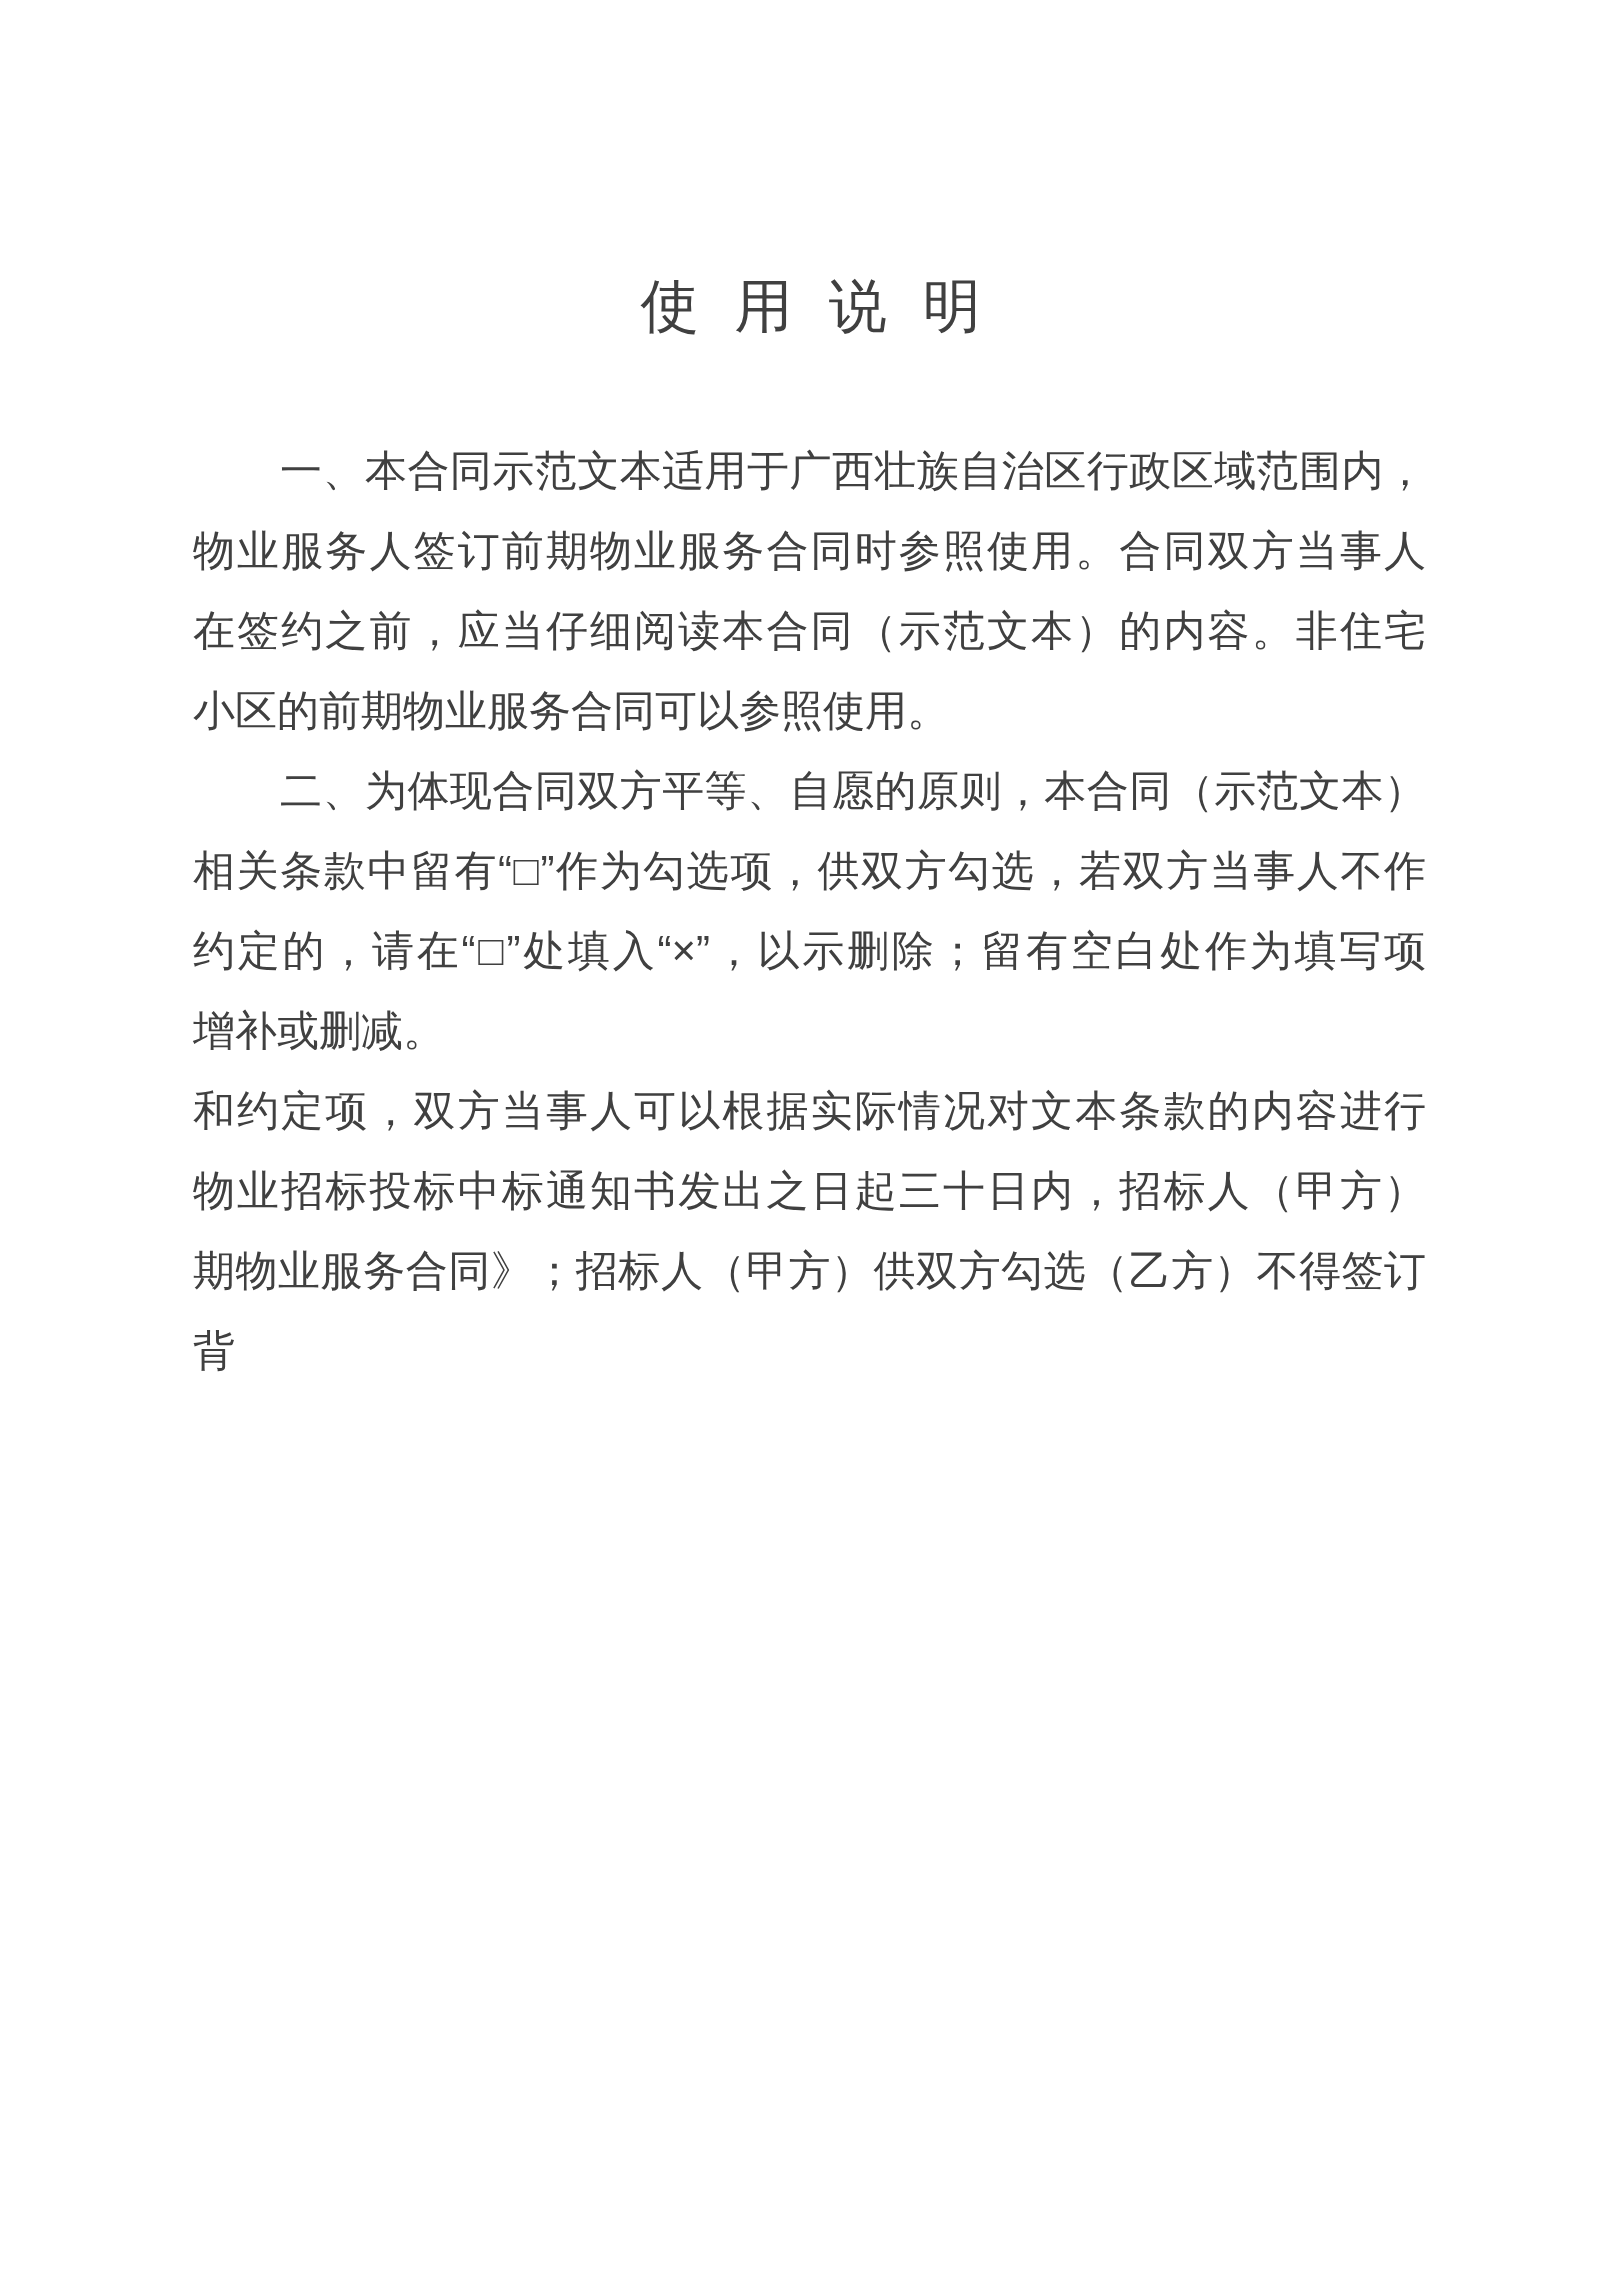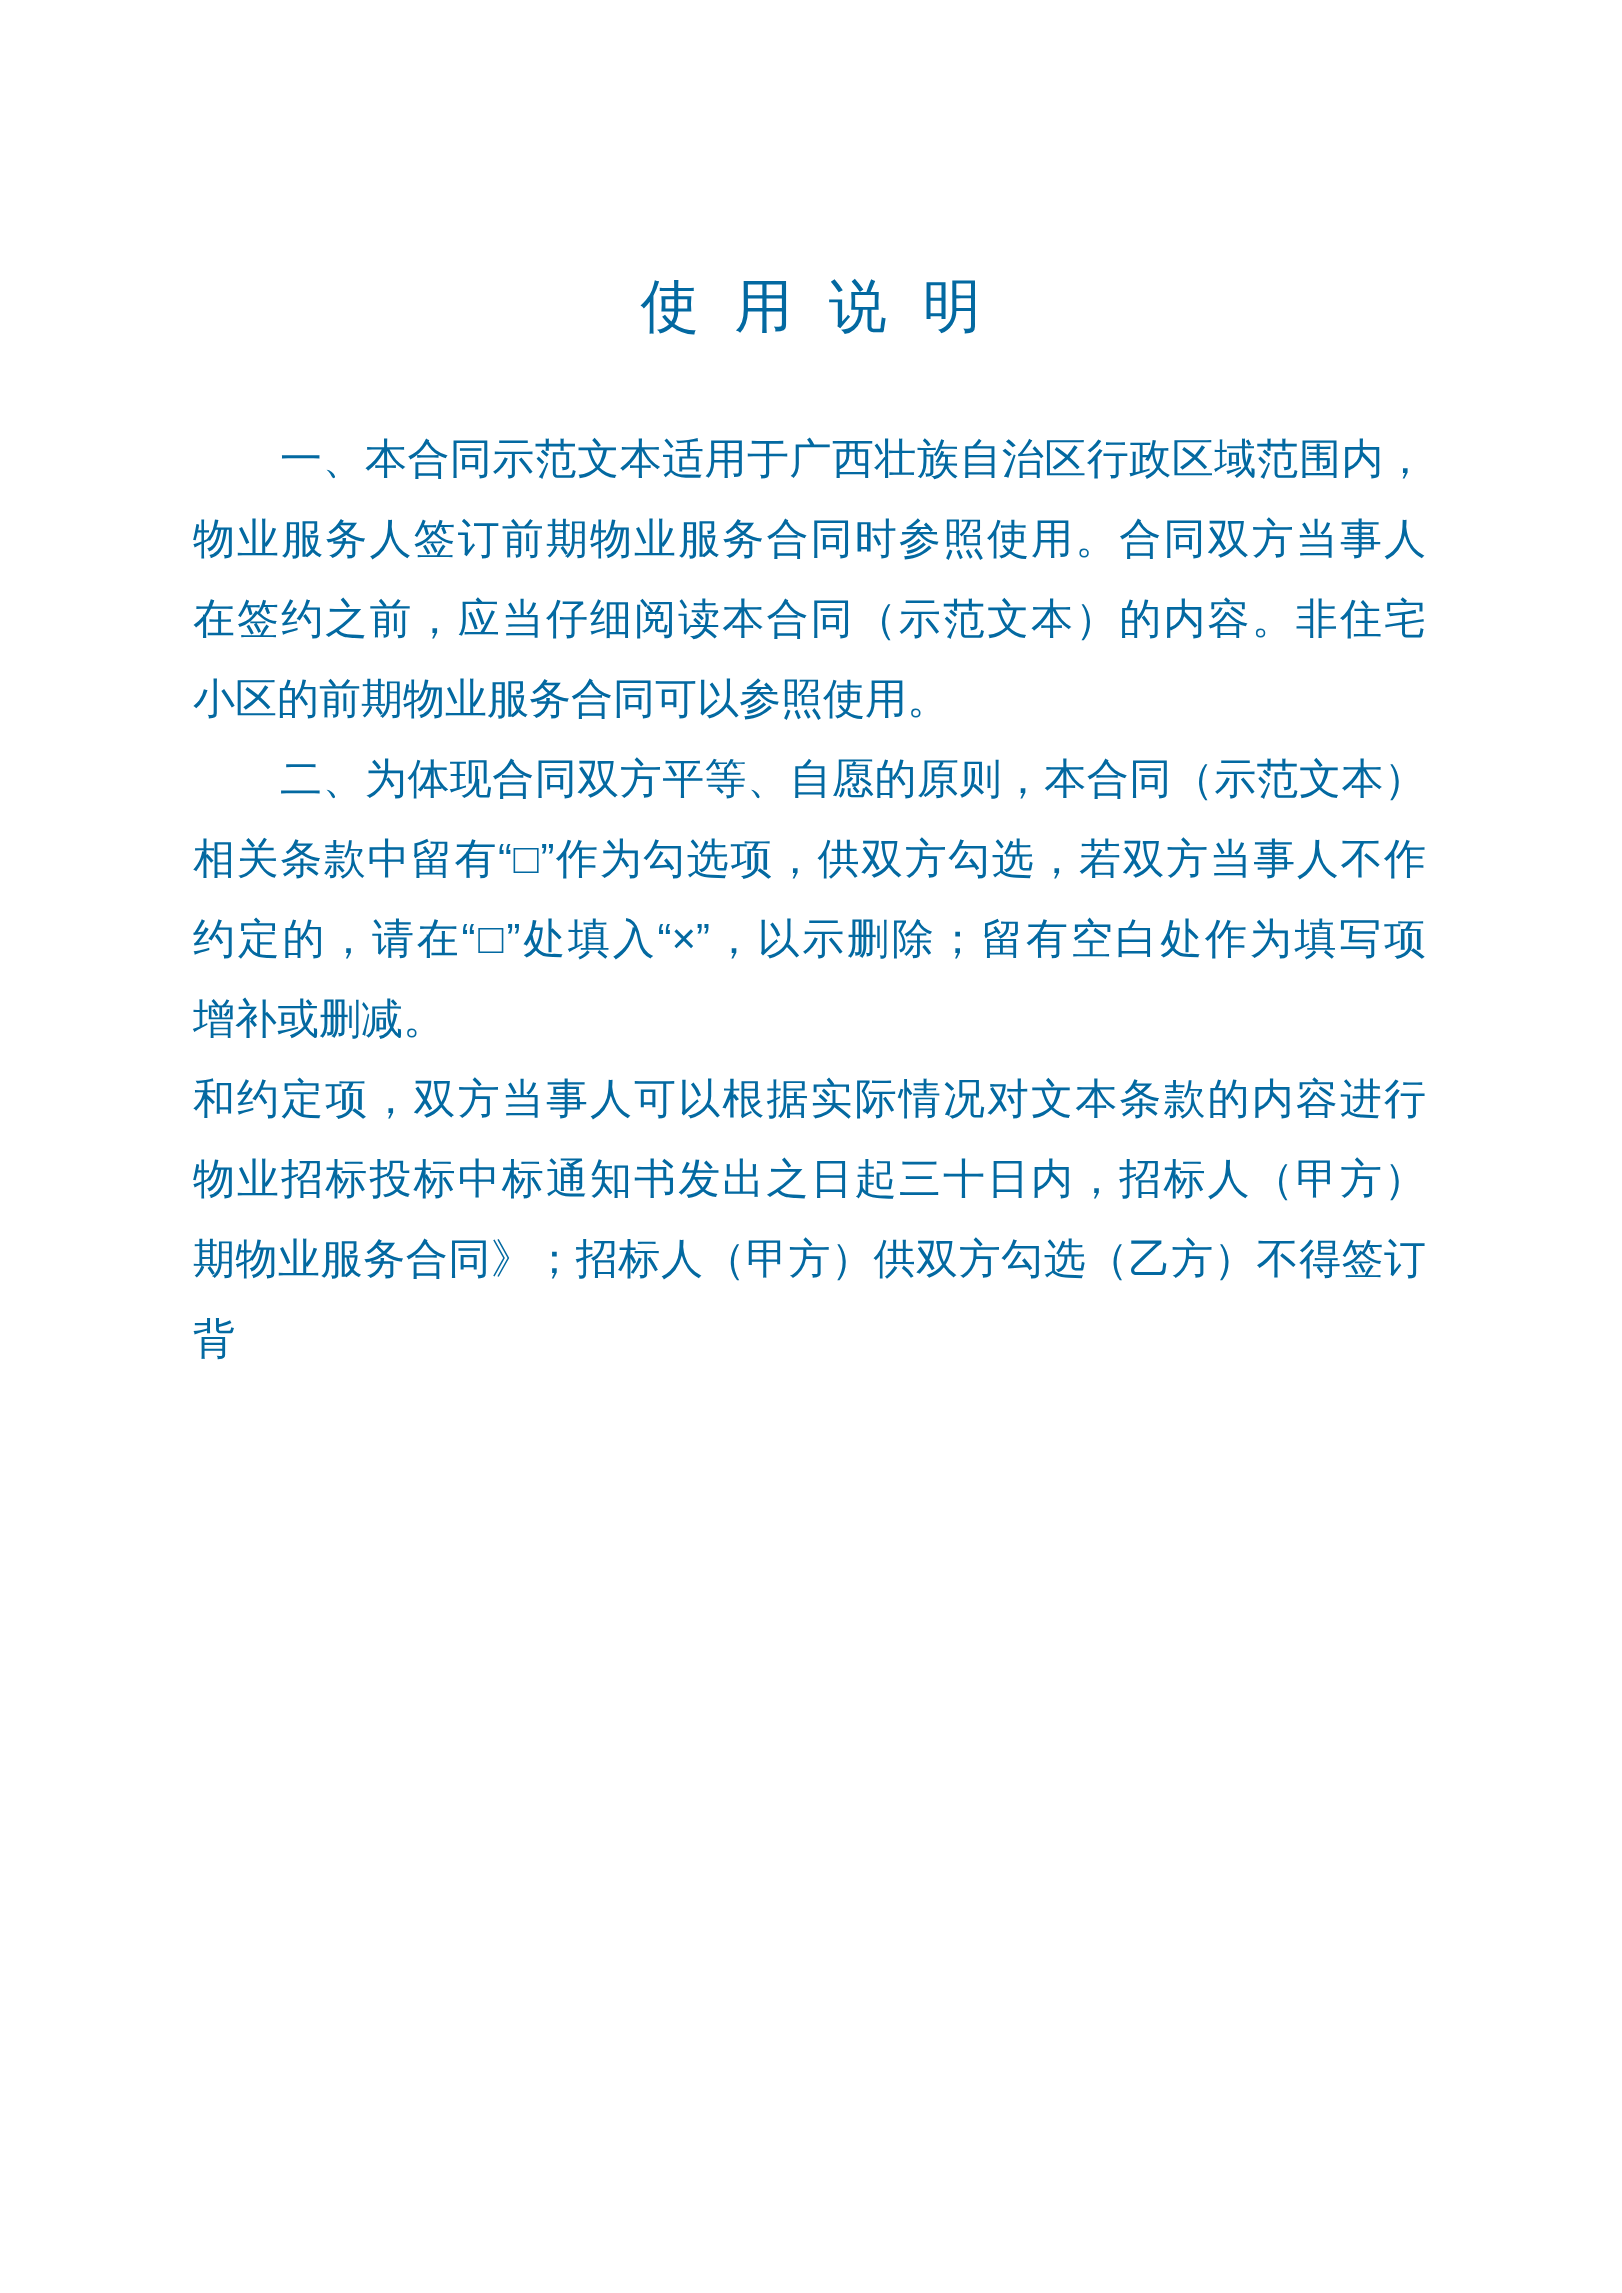--- a/index.html
+++ b/index.html
@@ -5,41 +5,41 @@
   html, body {
     margin: 0;
     padding: 0;
     background: #ffffff;
   }
   .page {
     position: relative;
     width: 1623px;
     height: 1890px;
     background: #ffffff;
-    color: #0369a1;
+    color: #404040;
     font-family: "Liberation Sans", sans-serif;
     overflow: hidden;
   }
   .doc-title {
     position: absolute;
     top: 265px;
     left: 0;
     width: 100%;
     margin: 0;
     text-align: center;
     font-size: 58px;
     font-weight: 400;
     line-height: 82px;
     word-spacing: 16.4px;
     letter-spacing: 1.8px;
     white-space: pre;
   }
   .doc-body {
     position: absolute;
-    top: 419px;
+    top: 431px;
     left: 193px;
     width: 1233px;
   }
   .para {
     margin: 0;
     padding: 0;
   }
   .line {
     font-size: 42px;
     line-height: 80px;

